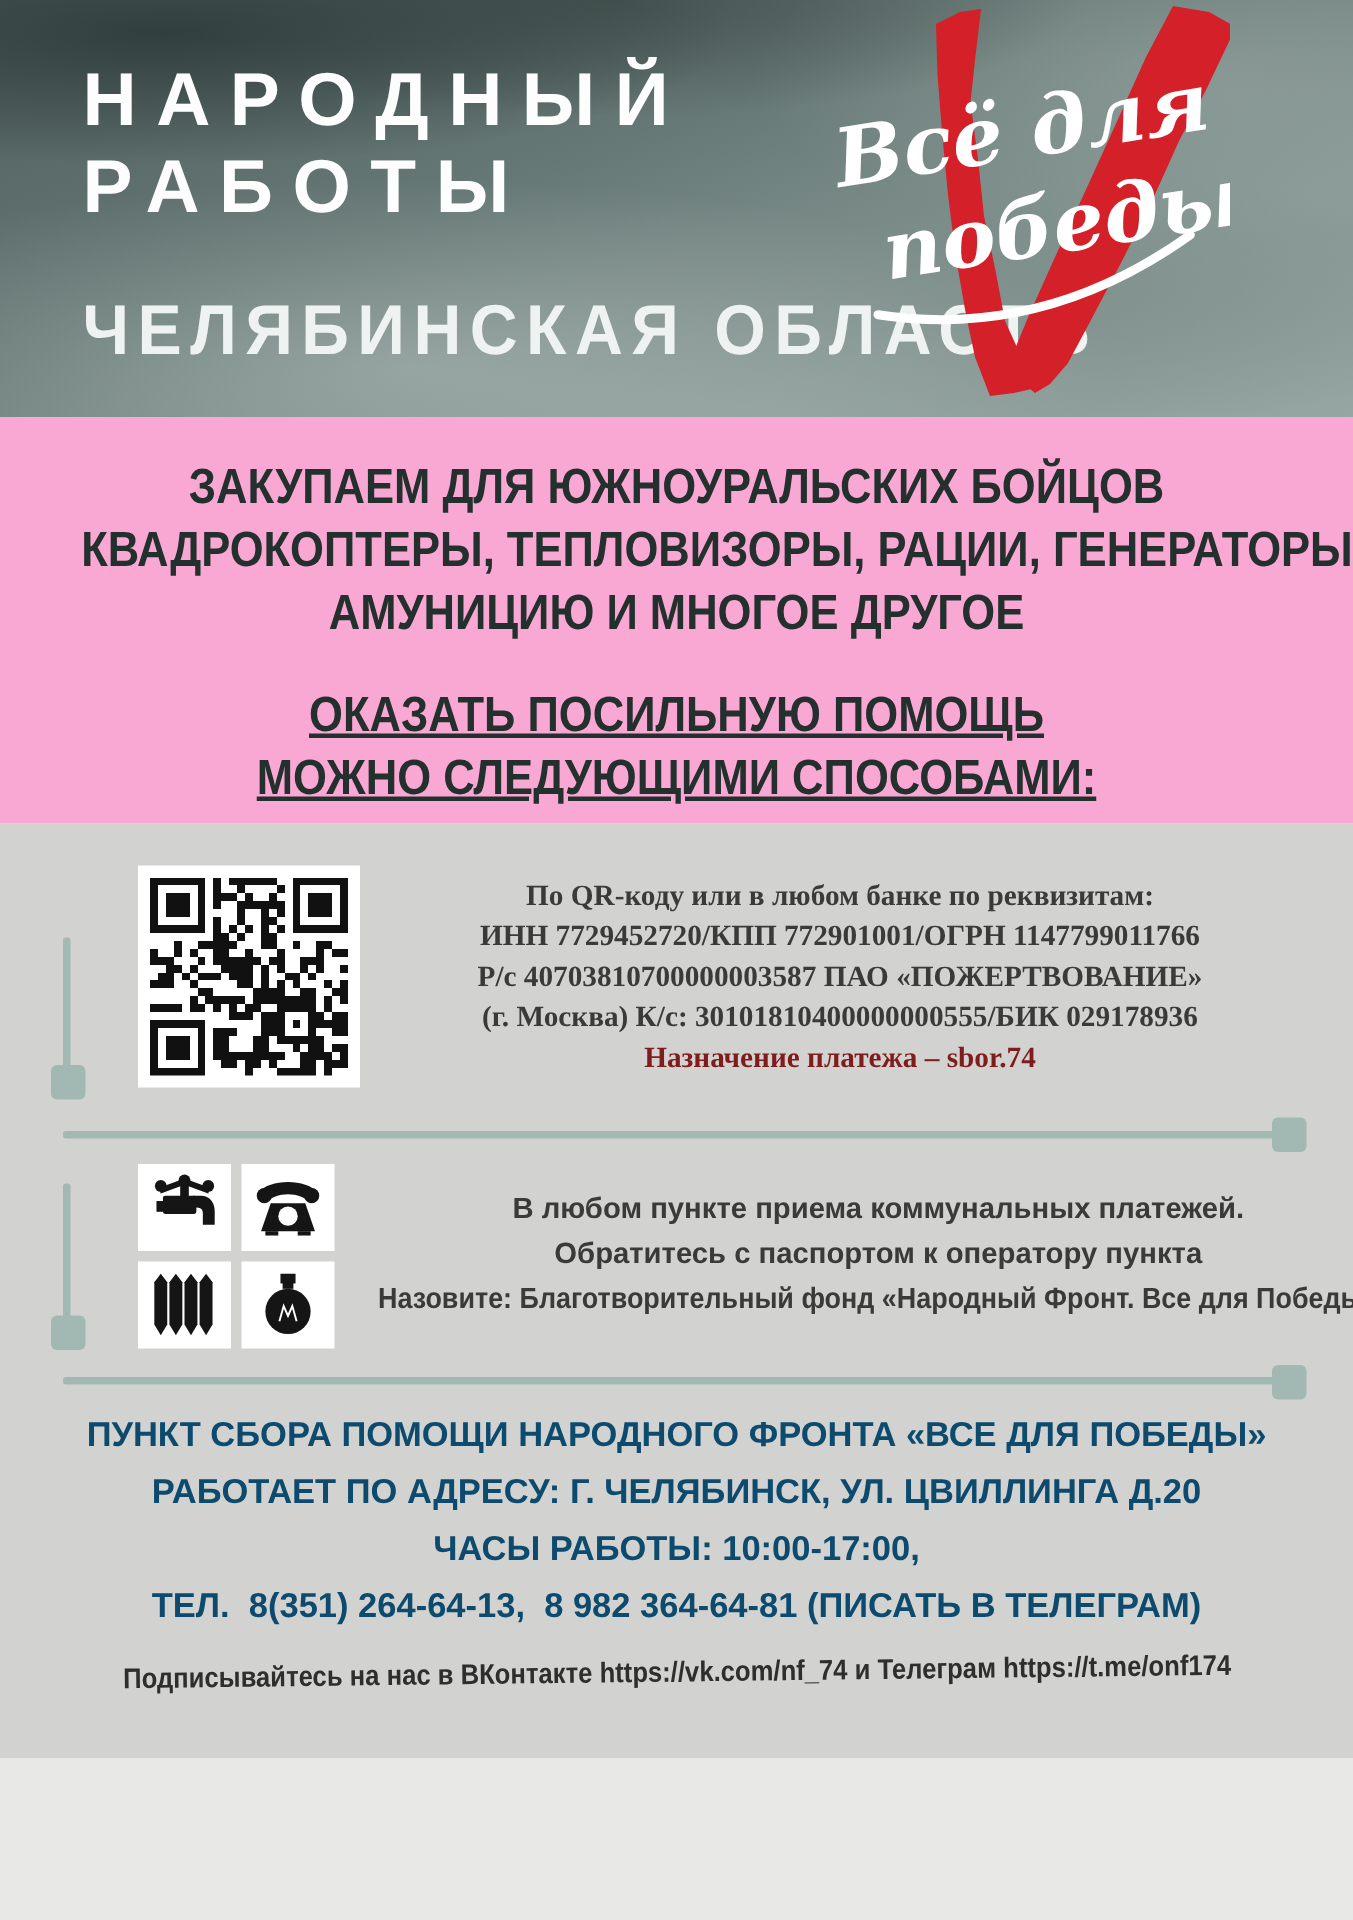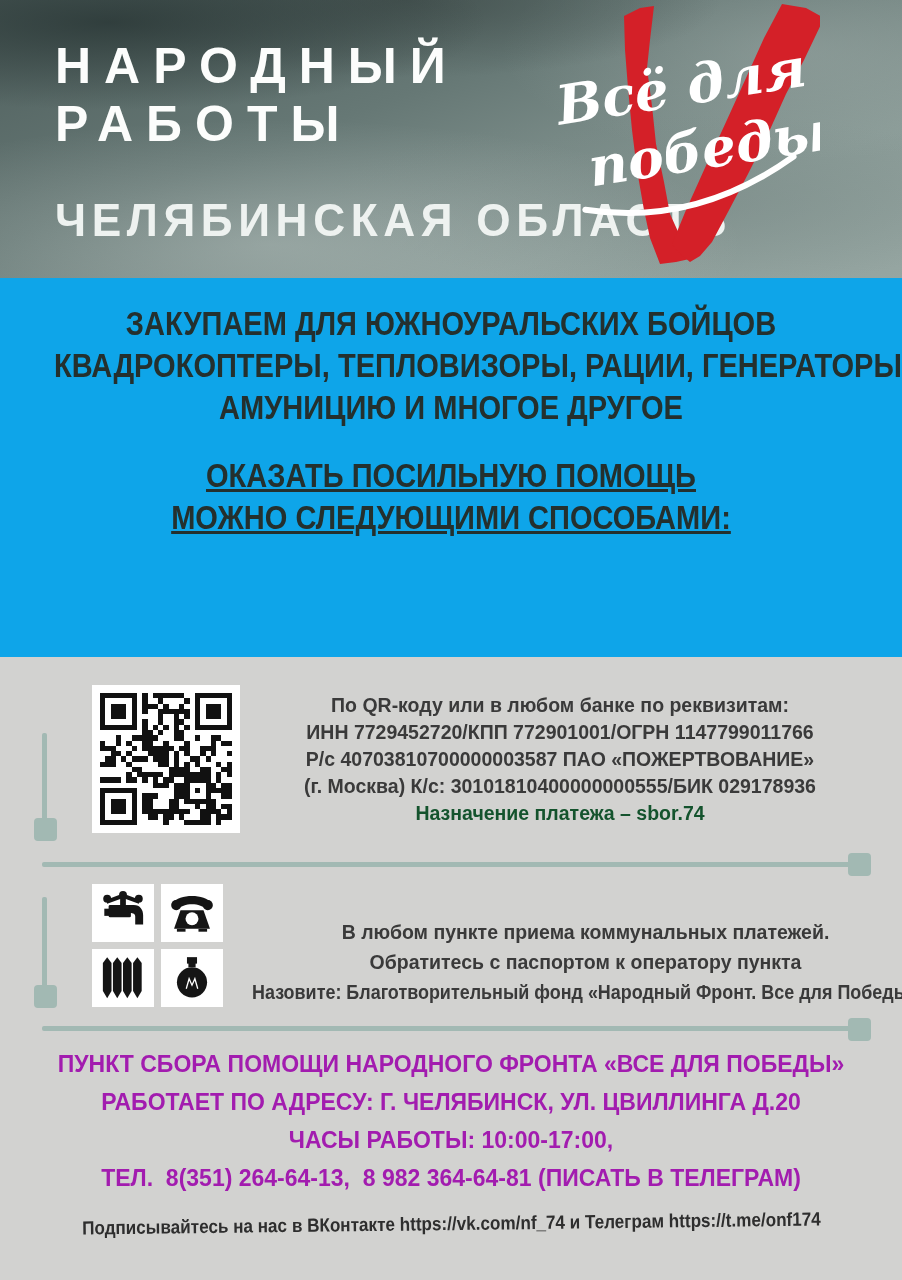--- a/index.html
+++ b/index.html
@@ -19,47 +19,47 @@
       linear-gradient(160deg,#4e5e5c 0%,#667875 40%,#8a9b97 75%,#96a6a2 100%);
   }
   .org-title{position:absolute;left:55px;top:37px;color:#fcfdfc;font-weight:bold;
     font-size:50px;line-height:58px;letter-spacing:13px;}
   .region{position:absolute;left:55px;top:192px;color:#eef2f0;font-weight:bold;
     font-size:47px;letter-spacing:6px;white-space:nowrap;transform:scaleX(.94);transform-origin:left center;}
   .logo-svg{position:absolute;left:540px;top:2px;width:280px;height:264px;}
   .logo-script{font-family:"DejaVu Serif",serif;font-style:italic;font-weight:bold;fill:#ffffff;}
   
   .appeal{
-    width:100%;height:379px;box-sizing:border-box;background:#0ea5e9;
+    width:100%;height:271px;box-sizing:border-box;background:#f9a8d4;
     padding-top:25px;color:#24302e;font-weight:bold;font-size:33px;text-align:center;
   }
   .appeal .line{display:block;height:42px;line-height:42px;white-space:pre;
     transform:scaleX(.88);transform-origin:center;}
   .para-gap1{margin-top:19px;}
   .para-gap2{margin-top:26px;text-decoration:underline;}
   
   .info{position:relative;width:100%;height:623px;background:#d2d2d0;}
   .deco{position:absolute;background:#a2b9b3;}
   .deco-line{border-radius:2px;}
   .deco-sq{width:23px;height:23px;border-radius:4px;}
-  .qr-row{display:flex;align-items:flex-start;margin:0;padding:28px 30px 0 92px;}
+  .qr-row{display:flex;align-items:flex-start;margin:0;padding:28px 30px 0 92px;font-family:Liberation Serif, serif;}
   .qr-box{width:148px;height:148px;background:#ffffff;box-sizing:border-box;padding:8px;flex:none;}
   .bank-text{flex:1;text-align:center;color:#3a3a3a;font-weight:bold;
     font-size:19.5px;line-height:27px;padding-top:7px;margin-left:8px;}
   .bank-text .bline{white-space:pre;}
-  .purpose{color:#14532d;}
-  .util-row{display:flex;align-items:flex-end;margin-top:51px;padding:0 10px 0 92px;}
+  .purpose{color:#7f1d1d;}
+  .util-row{display:flex;align-items:flex-start;margin-top:51px;padding:0 10px 0 92px;}
   .tiles{display:grid;grid-template-columns:62px 62px;grid-template-rows:58px 58px;gap:7px;flex:none;}
   .tile{background:#ffffff;display:flex;align-items:center;justify-content:center;}
   .tile svg{width:48px;height:46px;}
   .util-text{flex:1;text-align:center;color:#3a3a3a;font-weight:bold;
     font-size:19.5px;line-height:30px;padding-top:15px;}
   .util-text .uline{white-space:pre;display:block;}
   .squeeze{transform:scaleX(.92);transform-origin:center;}
-  .pickup{margin-top:38px;text-align:center;color:#a21caf;font-weight:bold;
+  .pickup{margin-top:38px;text-align:center;color:#0c4a6e;font-weight:bold;
     font-size:23px;line-height:38px;}
   .pickup .pline{white-space:pre;}
   .footer{margin-top:16px;text-align:center;color:#2e2e2e;font-weight:bold;font-size:19px;
     transform:rotate(-0.7deg);}
   .footer .ftext{display:inline-block;white-space:nowrap;transform:scaleX(.9);transform-origin:center;}
   .icon-dark{fill:#151515;}
 </style>
 </head>
 <body>
 

